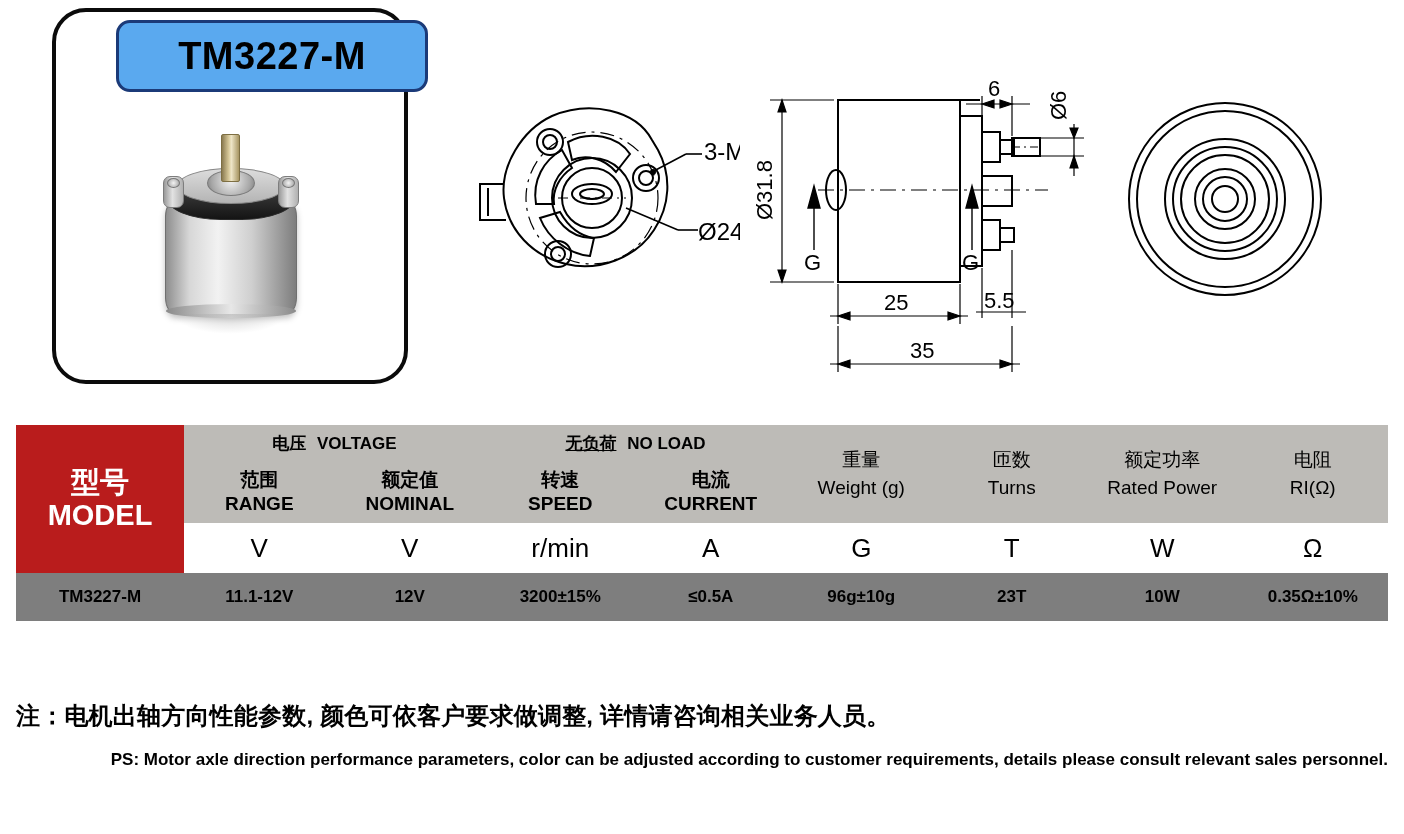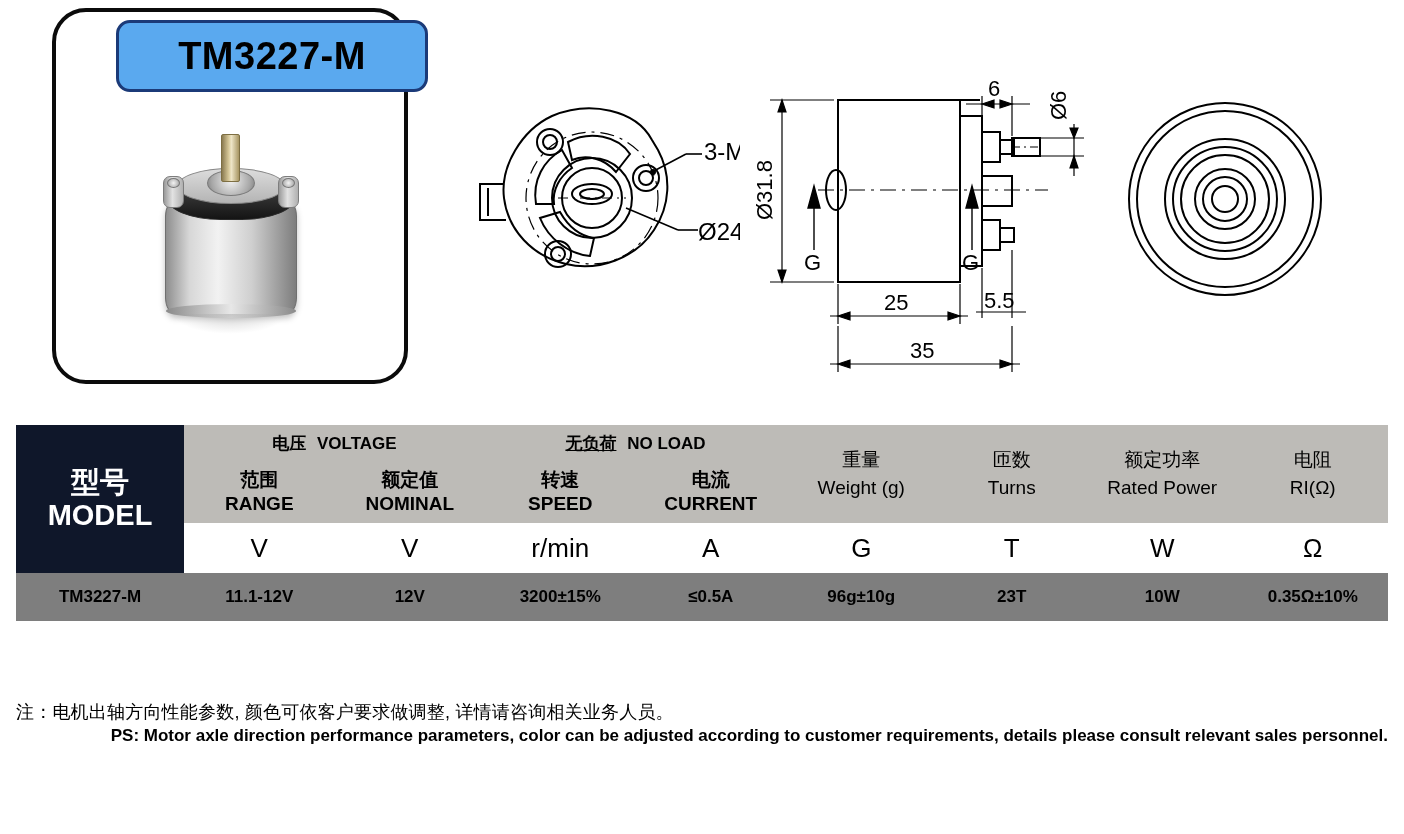--- a/index.html
+++ b/index.html
@@ -166,21 +166,21 @@
     border-collapse: collapse;
     table-layout: fixed;
   }
   .spec-table td, .spec-table th {
     border: 0;
     padding: 0;
     text-align: center;
     vertical-align: middle;
   }
   .model-cell {
-    background: #0f172a;
+    background: #b91c1c;
     color: #fff;
     font-weight: bold;
     font-size: 29px;
     line-height: 1.15;
     width: 168px;
     padding: 4px 0;
   }
   .hdr {
     background: #bdbbb7;
     color: #000;
@@ -220,22 +220,23 @@
   }
 
   
   .notes {
     position: absolute;
     left: 16px;
     top: 700px;
     width: 1372px;
   }
   .note-cn {
-    font-size: 18px;
-    font-weight: normal;
+    font-size: 24px;
+    font-weight: bold;
+    margin-bottom: 16px;
     letter-spacing: 0.2px;
   }
   .note-en {
     font-size: 17px;
     font-weight: bold;
     line-height: 1.45;
     text-align: right;
   }
 </style>
 </head>

